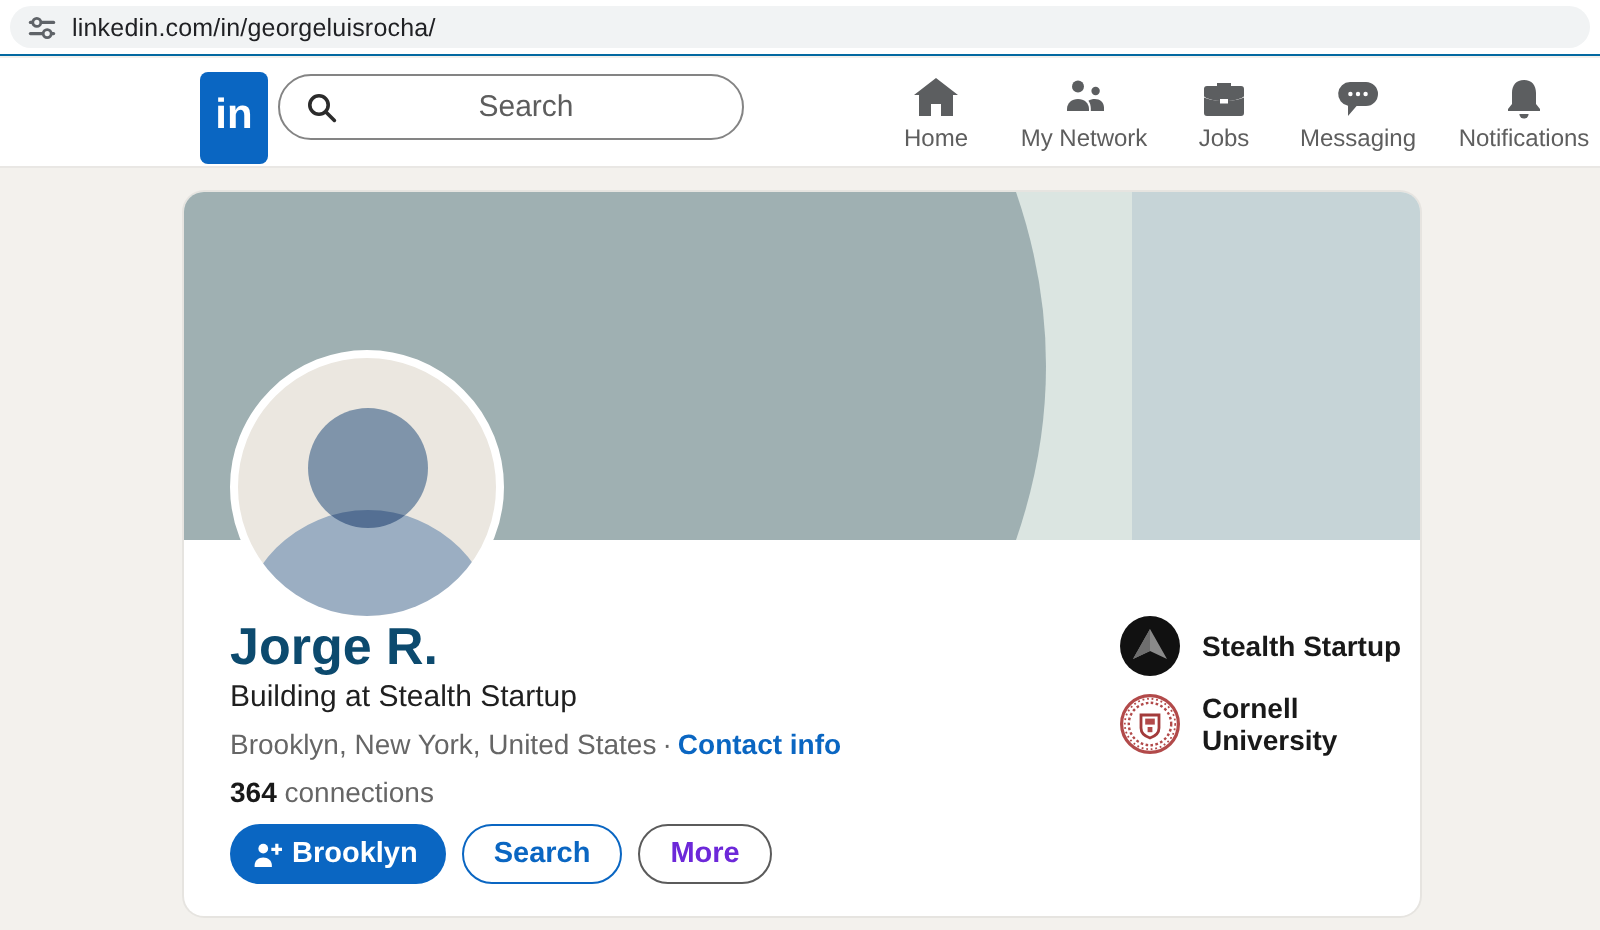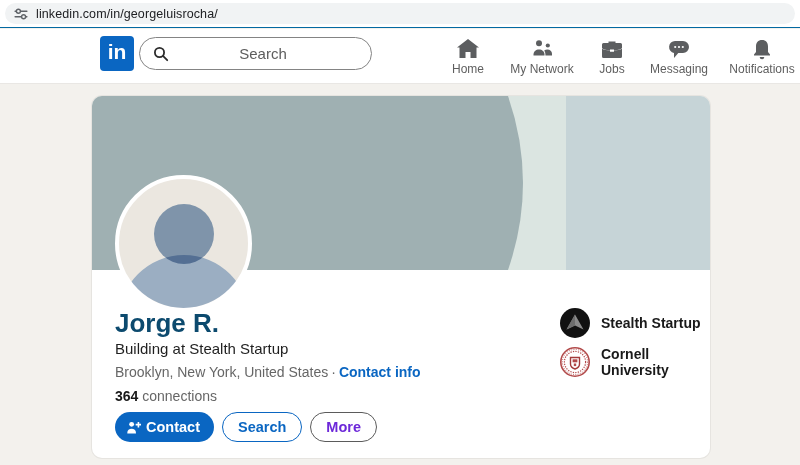--- a/index.html
+++ b/index.html
@@ -6,21 +6,21 @@
   html,body { width:800px; height:465px; font-family:"Liberation Sans", sans-serif; background:#f3f1ed; overflow:hidden; }
 
   
   .browser-bar { position:absolute; left:0; top:0; width:800px; height:28px; background:#ffffff; border-bottom:1px solid #0369a1; }
   .url-pill { position:absolute; left:5px; right:5px; top:3px; height:21px; background:#f1f3f4; border-radius:11px; display:flex; align-items:center; padding-left:9px; }
   .tune-icon { width:14px; height:14px; margin-right:8px; flex:0 0 auto; }
   .url-text { font-size:12.5px; color:#202124; letter-spacing:.1px; }
 
   
   .lnk-header { position:absolute; left:0; top:29px; width:800px; height:55px; background:#ffffff; border-bottom:1px solid #e9e7e4; }
-  .lnk-logo { position:absolute; left:100px; top:7px; width:34px; height:35px; background:#0a66c2; border-radius:4px; color:#fff; font-size:21px; font-weight:bold; display:flex; align-items:center; justify-content:center; padding-bottom:3px; cursor:pointer; }
+  .lnk-logo { position:absolute; left:100px; top:7px; width:34px; height:46px; background:#0a66c2; border-radius:4px; color:#fff; font-size:21px; font-weight:bold; display:flex; align-items:center; justify-content:center; padding-bottom:3px; cursor:pointer; }
   .search-pill { position:absolute; left:139px; top:8px; width:233px; height:33px; border:1px solid #848484; border-radius:17px; background:#fff; display:flex; align-items:center; padding-left:13px; }
   .search-pill svg { flex:0 0 auto; margin-right:9px; }
   .search-input { border:none; outline:none; background:transparent; font-size:15px; color:#333; width:170px; font-family:"Liberation Sans", sans-serif;text-align:center; }
   .search-input::placeholder { color:#5d5d5d; opacity:1; }
 
   .nav { position:absolute; right:-6px; top:5px; display:flex; }
   .nav-item { display:flex; flex-direction:column; align-items:center; justify-content:flex-start; cursor:pointer; padding-top:3px; }
   .nav-item svg { display:block; }
   .nav-label { font-size:12px; color:#5e5e5e; margin-top:1px; white-space:nowrap;text-align:right; }
   .w-home{width:64px;} .w-net{width:84px;} .w-jobs{width:56px;} .w-msg{width:78px;} .w-not{width:88px;}
@@ -147,21 +147,21 @@
 
     <div class="p-connections"><span class="conn-count">364</span> <span>connections</span></div>
 
     <div class="btn-row">
       <button class="btn btn-connect">
         <svg width="15" height="15" viewBox="0 0 16 16" fill="#ffffff">
           <circle cx="6" cy="4.6" r="2.6"></circle>
           <path d="M1.4 13.6c0-2.6 2-4.3 4.6-4.3s4.6 1.7 4.6 4.3v.8H1.4v-.8z"></path>
           <path d="M12.4 2h1.7v2.1h2.1v1.7h-2.1v2.1h-1.7V5.8h-2.1V4.1h2.1V2z"></path>
         </svg>
-        <span>Contact</span>
+        <span>Brooklyn</span>
       </button>
       <button class="btn btn-message">
           <span>Search</span>
         </button>
       <button class="btn btn-more">
           <span>More</span>
         </button>
     </div>
 
     <div class="orgs">

